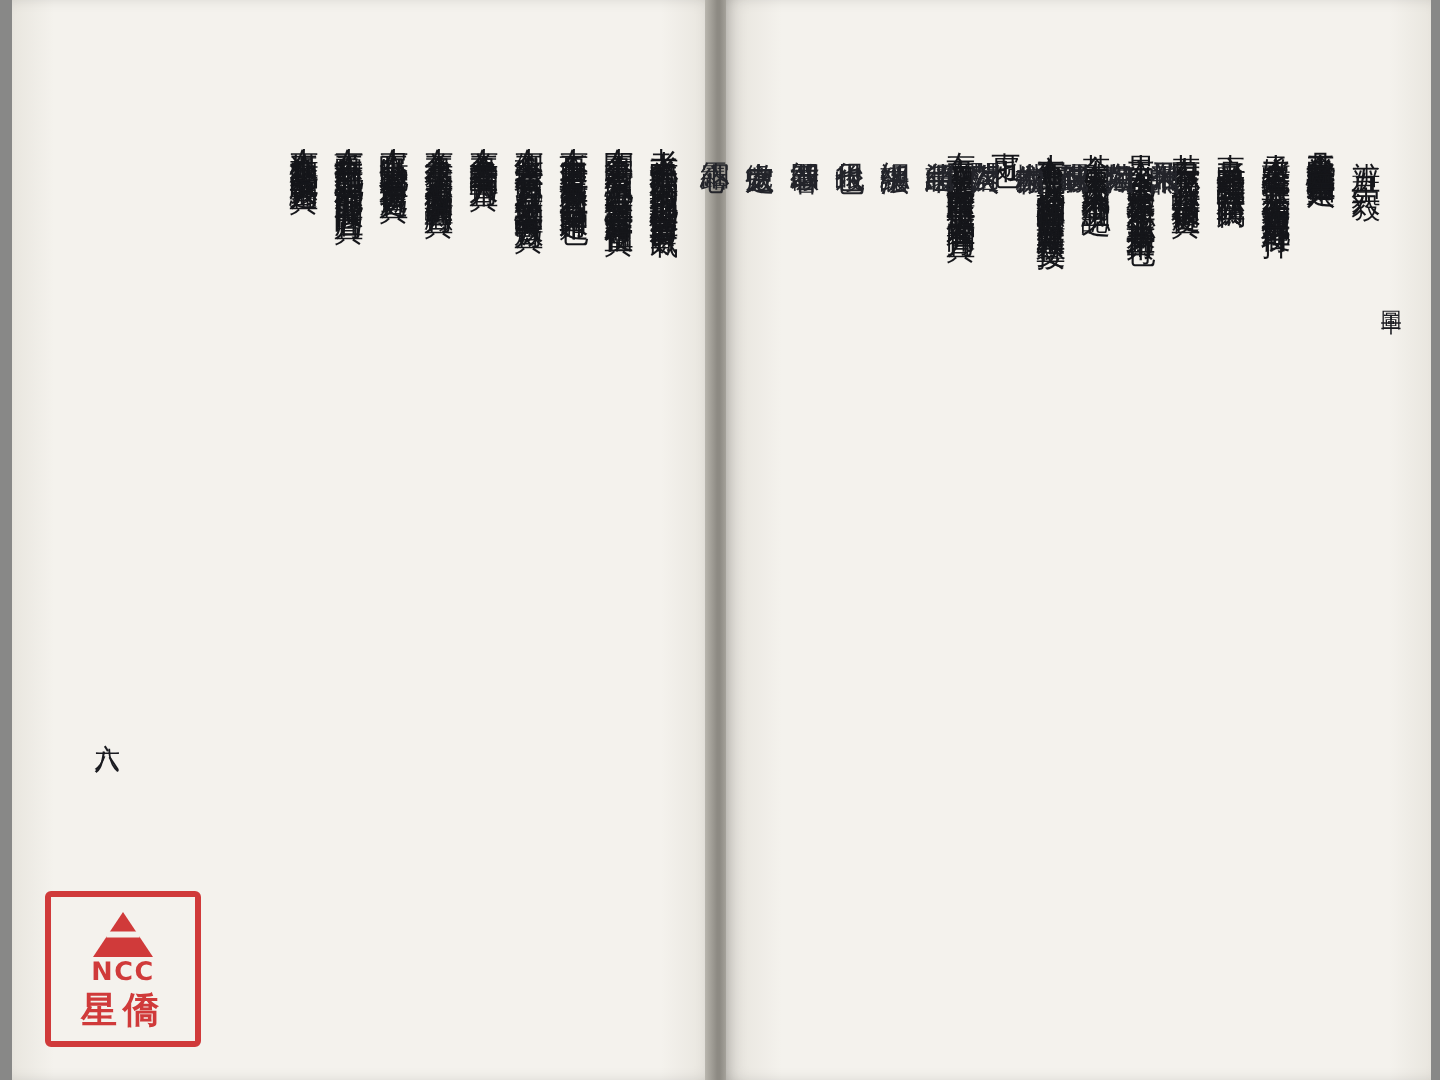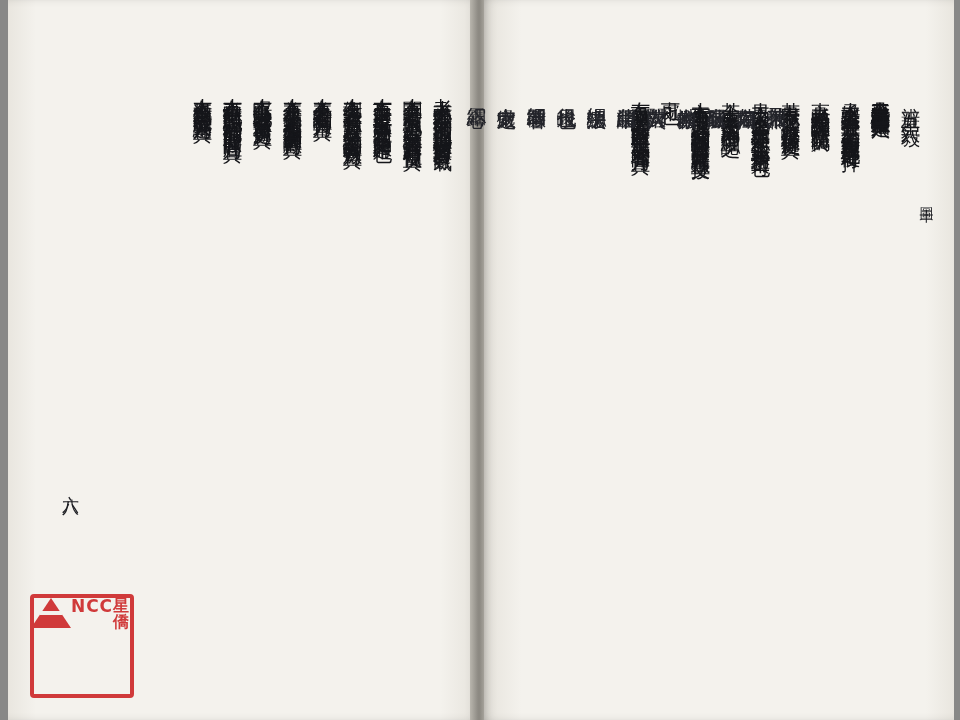--- a/index.html
+++ b/index.html
@@ -152,21 +152,22 @@
   .stamp {
     position: absolute;
     left: 22px;
     bottom: 22px;
     width: 104px;
     height: 104px;
     border: 4px solid #d03a3a;
     border-radius: 4px;
     box-sizing: border-box;
     display: flex;
-    flex-direction: row;
+    flex-direction: column;
+    align-items: center;
     justify-content: center;
     color: #d03a3a;
   }
   .stamp .tri {
     width: 0; height: 0;
     border-left: 20px solid transparent;
     border-right: 20px solid transparent;
     border-bottom: 30px solid #d03a3a;
     position: relative;
     margin-bottom: 2px;
@@ -184,21 +185,21 @@
     font-family: "DejaVu Sans", "Liberation Sans", sans-serif;
     font-weight: bold;
     font-size: 17px;
     letter-spacing: 1px;
     line-height: 1;
     margin-bottom: 4px;
   }
   .stamp .cn {
     font-family: "DejaVu Sans", "Liberation Sans", sans-serif;
     font-weight: bold;
-    font-size: 16px;
+    font-size: 24px;
     letter-spacing: 4px;
     line-height: 1;
   }
 </style>
 </head>
 <body>
 
 <div class="book">
 
   <div class="page left">

